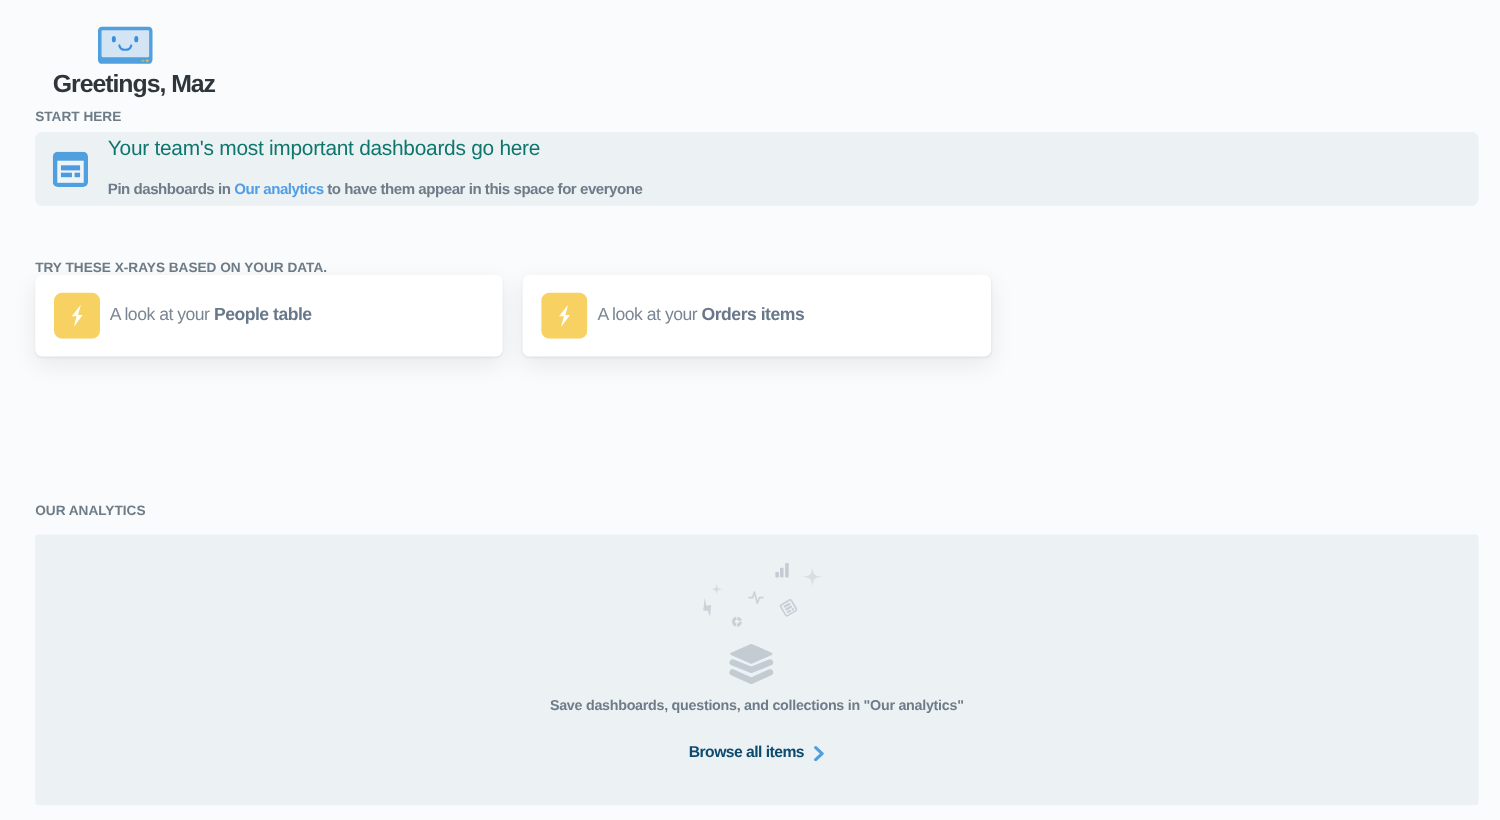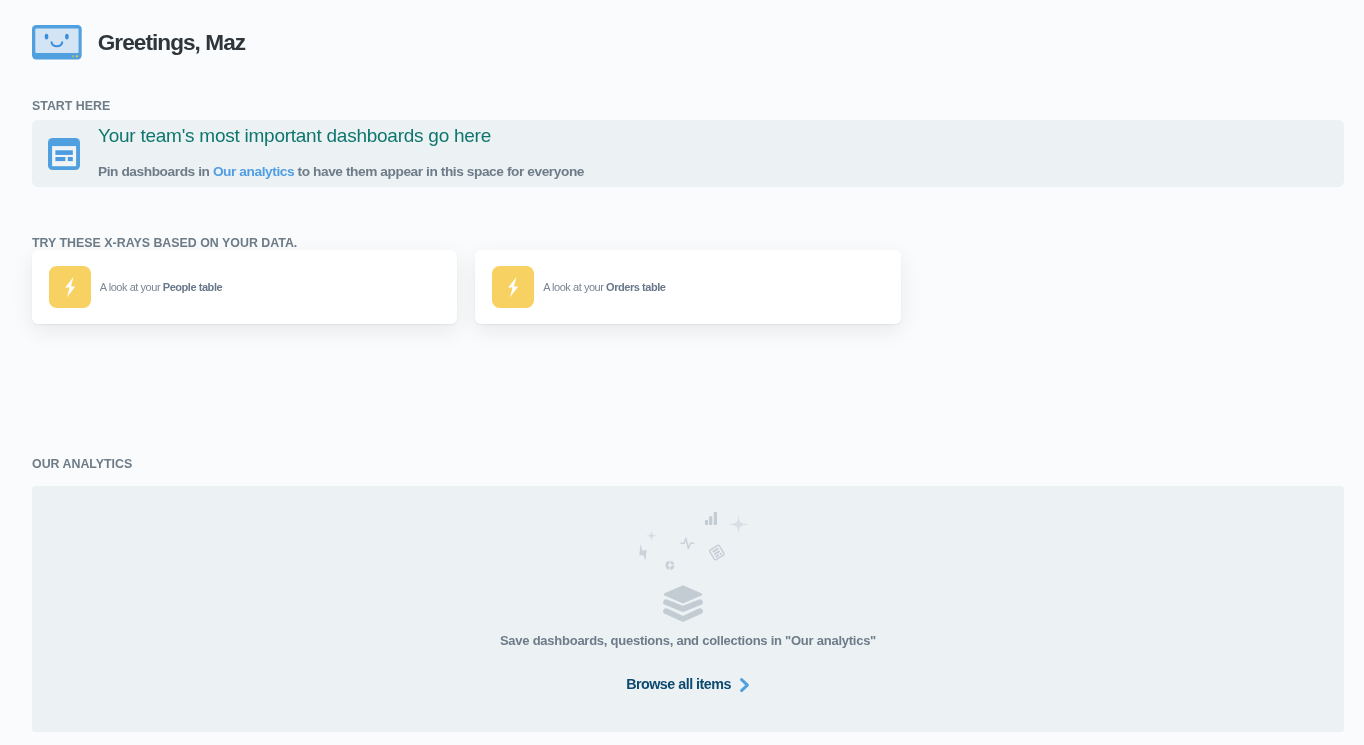--- a/index.html
+++ b/index.html
@@ -8,21 +8,21 @@
     margin: 0; padding: 0;
     width: 1364px; height: 745px;
     overflow: hidden;
     background: #F9FBFC;
     font-family: "Liberation Sans", sans-serif;
     -webkit-font-smoothing: antialiased;
   }
   .page { width: 1364px; height: 745px; position: relative; }
 
   
-  .greeting { position: absolute; left: 32px; top: 24px; display: flex; align-items: center; }
+  .greeting { position: absolute; left: 32px; top: 24px; display: flex; align-items: center; flex-direction: column; }
   .metabot { width: 49.7px; height: 34.4px; flex: none; display: block; }
   .greeting-text {
     margin-left: 16px;
     font-size: 22.6px;
     font-weight: bold;
     color: #2E353B;
     letter-spacing: -0.95px;
     line-height: 37px;
     white-space: nowrap;
   }
@@ -90,21 +90,21 @@
     border-radius: 6px;
     height: 74px;
     display: flex;
     align-items: center;
     padding-left: 16.8px;
     box-shadow: 0 1px 2px rgba(0,0,0,0.06), 0 7px 22px rgba(0,0,0,0.075);
   }
   .xray-icon { width: 42px; height: 42px; flex: none; display: block; }
   .xray-text {
     margin-left: 9px;
-    font-size: 11px;
+    font-size: 16px;
     color: #7A8694;
     letter-spacing: -0.45px;
     white-space: nowrap;
   }
   .xray-text b { color: #69778A; font-weight: bold; }
 
   
   .collection-box {
     position: absolute;
     left: 32px; top: 486px;
@@ -177,21 +177,21 @@
           <rect x="0" y="0" width="42" height="42" rx="7.8" fill="#F7D263"></rect>
           <path d="M24.5 11.0 L16.2 21.6 L20.6 21.6 L18.0 31.2 L26.2 20.4 L21.9 20.4 Z" fill="#fff"></path>
         </svg>
         <div class="xray-text"><span>A look at your </span><b>People table</b></div>
       </div>
       <div class="xray-card">
         <svg class="xray-icon" viewBox="0 0 42 42">
           <rect x="0" y="0" width="42" height="42" rx="7.8" fill="#F7D263"></rect>
           <path d="M24.5 11.0 L16.2 21.6 L20.6 21.6 L18.0 31.2 L26.2 20.4 L21.9 20.4 Z" fill="#fff"></path>
         </svg>
-        <div class="xray-text"><span>A look at your </span><b>Orders table</b></div>
+        <div class="xray-text"><span>A look at your </span><b>Orders items</b></div>
       </div>
     </div>
 
   <div class="section-label" id="oa-label">OUR ANALYTICS</div>
 
   <div class="collection-box">
     <svg class="empty-illustration" width="114" height="118" viewBox="0 0 114 118">
         <rect x="66.9" y="12.0" width="3.2" height="4.9" rx="0.7" fill="#C3CBD3"></rect>
         <rect x="71.1" y="8.2" width="3.2" height="8.7" rx="0.7" fill="#C3CBD3"></rect>
         <rect x="75.8" y="3.9" width="3.2" height="13.0" rx="0.7" fill="#C3CBD3"></rect>

